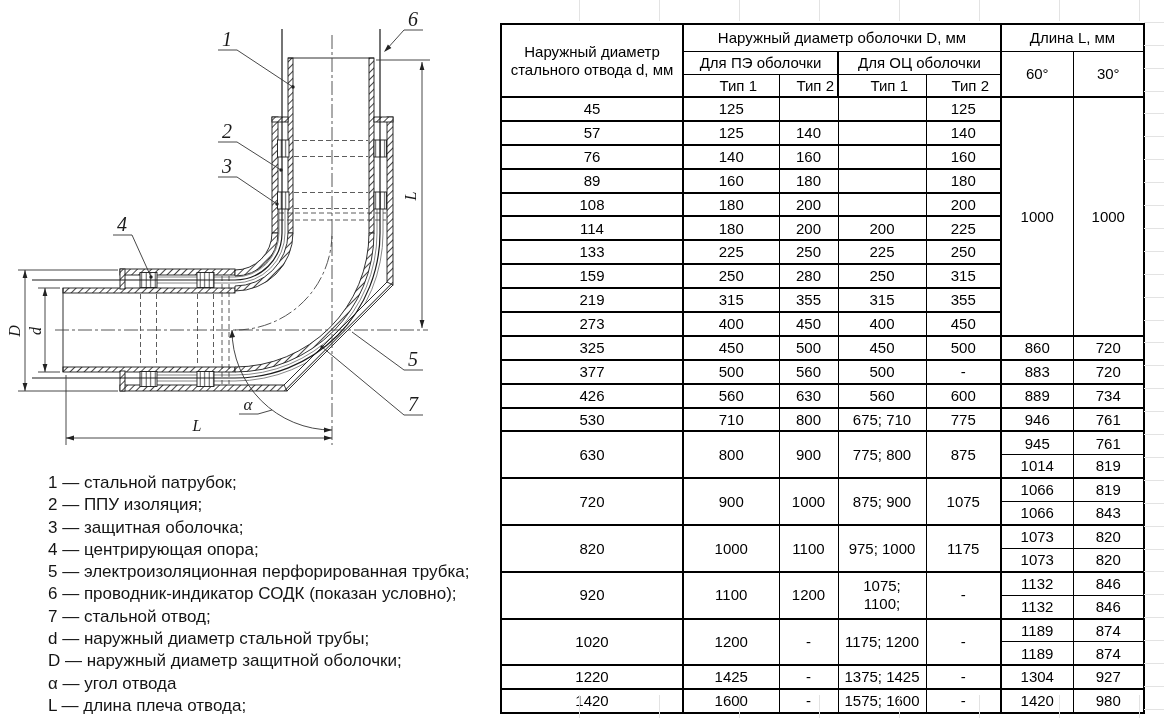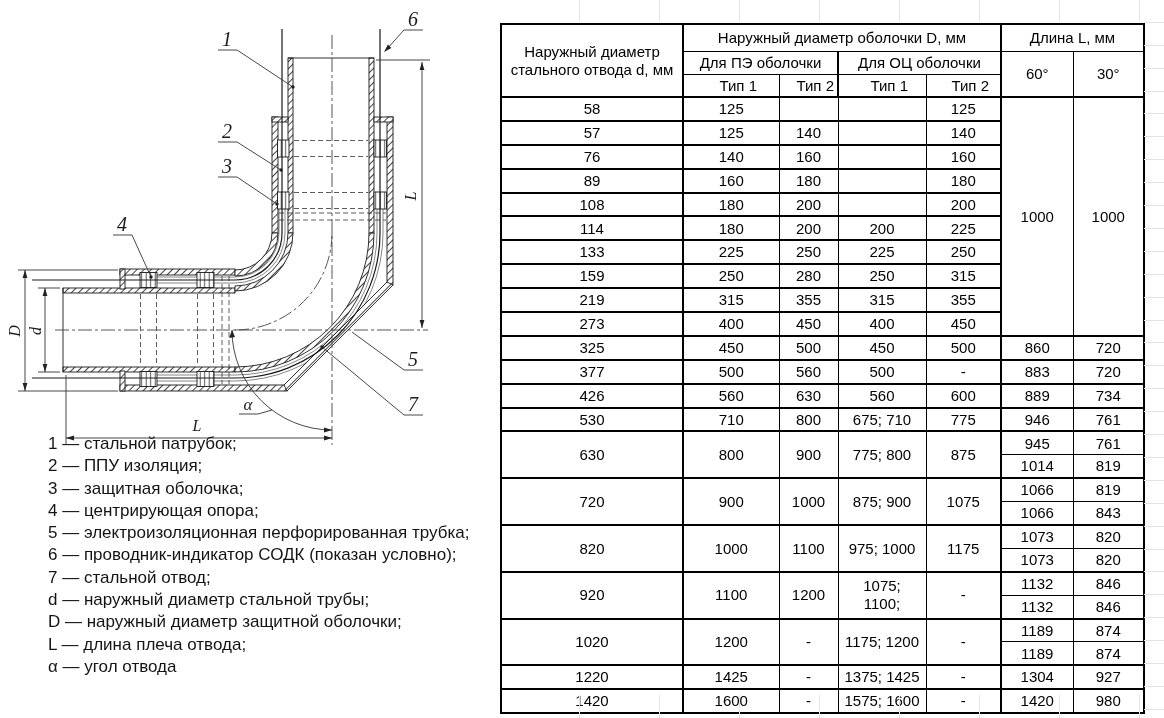--- a/index.html
+++ b/index.html
@@ -8,21 +8,21 @@
   
   .gridstrip{position:absolute;pointer-events:none;}
   #grid-right{left:1144px;top:0;width:20px;height:718px;
     background:repeating-linear-gradient(to bottom,transparent 0,transparent 21.9px,#e3e3e3 21.9px,#e3e3e3 22.9px);}
   #grid-top{left:500px;top:0;width:643px;height:21px;
     background:repeating-linear-gradient(to right,transparent 0,transparent 79px,#e3e3e3 79px,#e3e3e3 80px);}
   #grid-bottom{left:500px;top:695px;width:664px;height:23px;
     background:repeating-linear-gradient(to right,transparent 0,transparent 79px,#e3e3e3 79px,#e3e3e3 80px);}
 
   #diagram{position:absolute;left:0;top:0;width:497px;height:460px;}
-  #legend{position:absolute;left:48px;top:433px;width:460px;font-size:17px;line-height:22.3px;color:#141414;}
+  #legend{position:absolute;left:48px;top:472px;width:460px;font-size:17px;line-height:22.3px;color:#141414;}
   #legend .li{white-space:nowrap;}
 
   #tablewrap{position:absolute;left:500px;top:23px;}
   table.tbl{border-collapse:collapse;table-layout:fixed;background:#fff;
     border:2px solid #000;font-family:"Liberation Sans",sans-serif;}
   .tbl th,.tbl td{border:1px solid #000;text-align:center;vertical-align:middle;
     padding:0 2px;color:#000;overflow:hidden;}
   .tbl th{font-weight:normal;font-size:15px;line-height:1.15;}
   .tbl td{font-size:15px;height:21.9px;line-height:1.05;}
   .tbl .hr1 th{height:26px;}
@@ -193,22 +193,22 @@
   <div id="legend">
       <div class="li">1 — стальной патрубок;</div>
       <div class="li">2 — ППУ изоляция;</div>
       <div class="li">3 — защитная оболочка;</div>
       <div class="li">4 — центрирующая опора;</div>
       <div class="li">5 — электроизоляционная перфорированная трубка;</div>
       <div class="li">6 — проводник-индикатор СОДК (показан условно);</div>
       <div class="li">7 — стальной отвод;</div>
       <div class="li">d — наружный диаметр стальной трубы;</div>
       <div class="li">D — наружный диаметр защитной оболочки;</div>
+      <div class="li">α — угол отвода</div>
       <div class="li">L — длина плеча отвода;</div>
-      <div class="li">α — угол отвода</div>
     </div>
 
   <div id="tablewrap">
     <table class="tbl">
       <colgroup id="cols">
           <col style="width: 182px;">
           <col style="width: 96px;">
           <col style="width: 59px;">
           <col style="width: 88px;">
           <col style="width: 75px;">
@@ -229,21 +229,21 @@
         </tr>
         <tr class="hr3">
           <th class="bl2">Тип 1</th>
           <th>Тип 2</th>
           <th class="bl2">Тип 1</th>
           <th>Тип 2</th>
         </tr>
       </thead>
       <tbody id="tbody">
           <tr class="g">
-            <td class="c-d">58</td>
+            <td class="c-d">45</td>
             <td class="c-pe1">125</td>
             <td class="c-pe2"></td>
             <td class="c-oc1"></td>
             <td class="c-oc2">125</td>
             <td class="c-l60" rowspan="10">1000</td>
             <td class="c-l30" rowspan="10">1000</td>
           </tr>
           <tr class="g">
             <td class="c-d">57</td>
             <td class="c-pe1">125</td>

